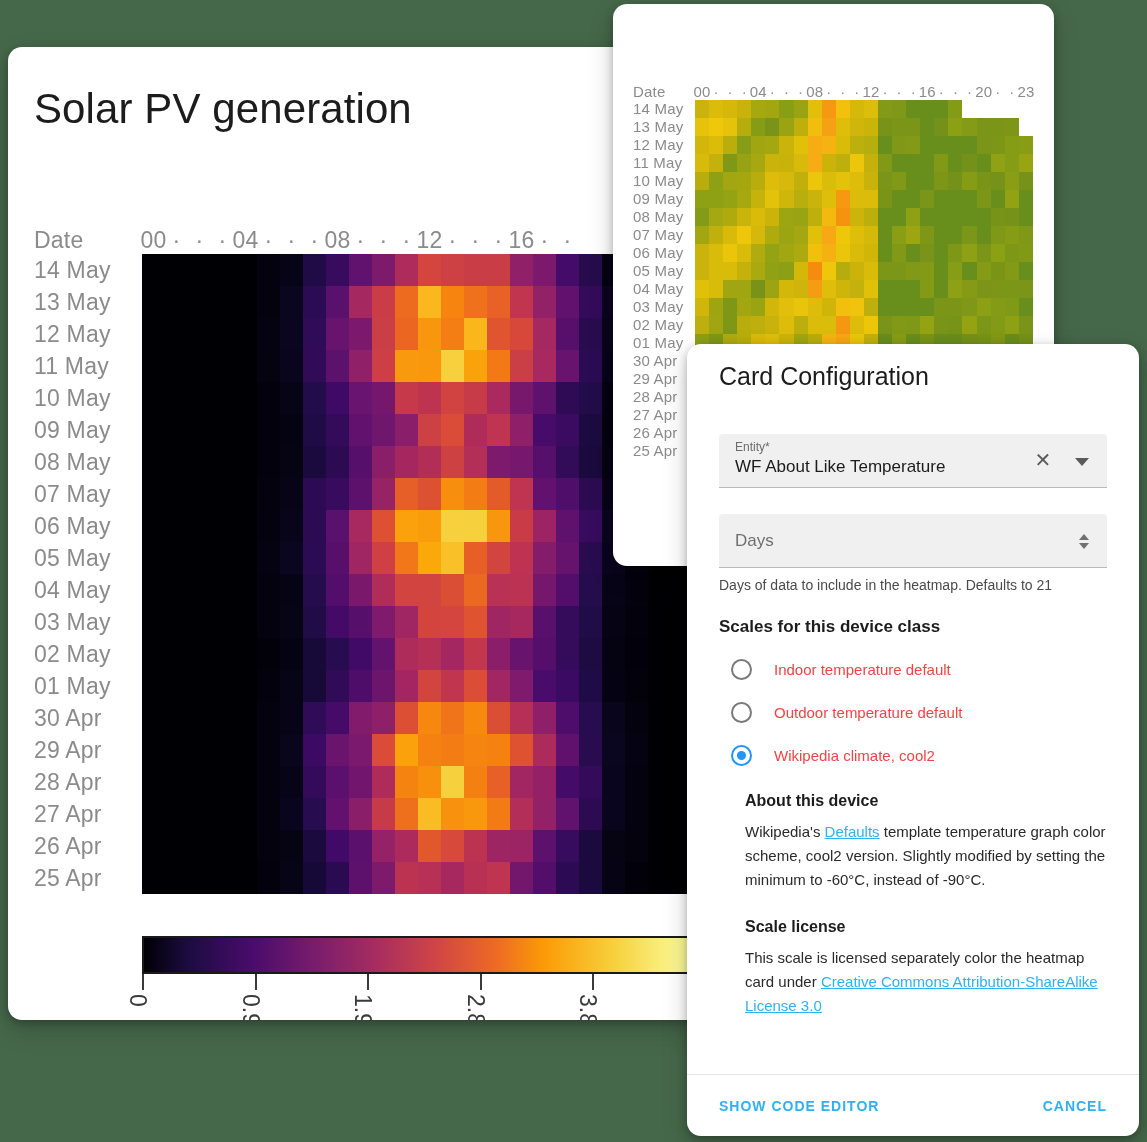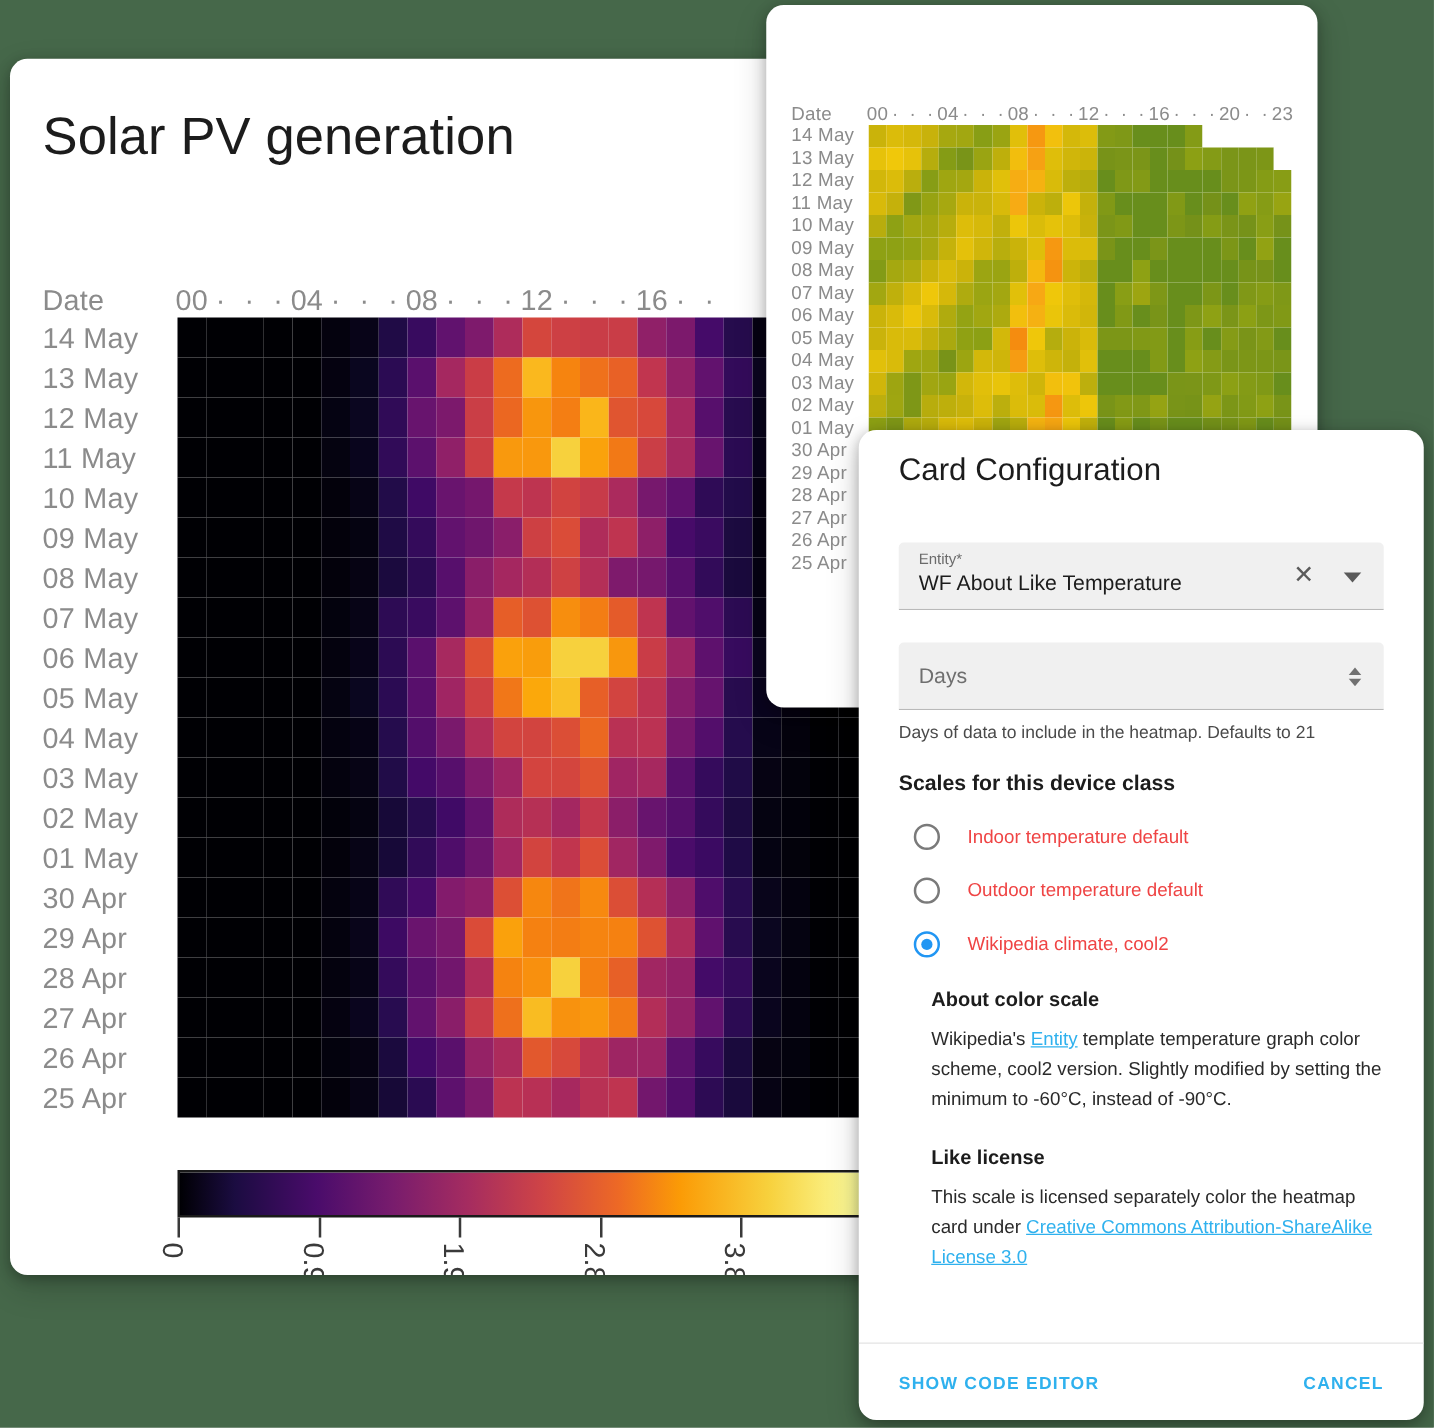--- a/index.html
+++ b/index.html
@@ -1388,24 +1388,24 @@
           <div class="radio-row">
             <div class="radio"></div>
             <div class="radio-label">Outdoor temperature default</div>
           </div>
           <div class="radio-row">
             <div class="radio on"></div>
             <div class="radio-label">Wikipedia climate, cool2</div>
           </div>
         </div>
 
-      <div class="about-head">About color scale</div>
-      <div class="about-p"><span>Wikipedia's </span><span class="lnk">Entity</span><span> template temperature graph color scheme, cool2 version. Slightly modified by setting the minimum to -60°C, instead of -90°C.</span></div>
-
-      <div class="about-head">Like license</div>
+      <div class="about-head">About this device</div>
+      <div class="about-p"><span>Wikipedia's </span><span class="lnk">Defaults</span><span> template temperature graph color scheme, cool2 version. Slightly modified by setting the minimum to -60°C, instead of -90°C.</span></div>
+
+      <div class="about-head">Scale license</div>
       <div class="about-p"><span>This scale is licensed separately color the heatmap card under </span><span class="lnk">Creative Commons Attribution-ShareAlike License 3.0</span></div>
     </div>
 
     <div class="cfg-actions">
       <div>SHOW CODE EDITOR</div>
       <div>CANCEL</div>
     </div>
   </div>
 
 </div>

